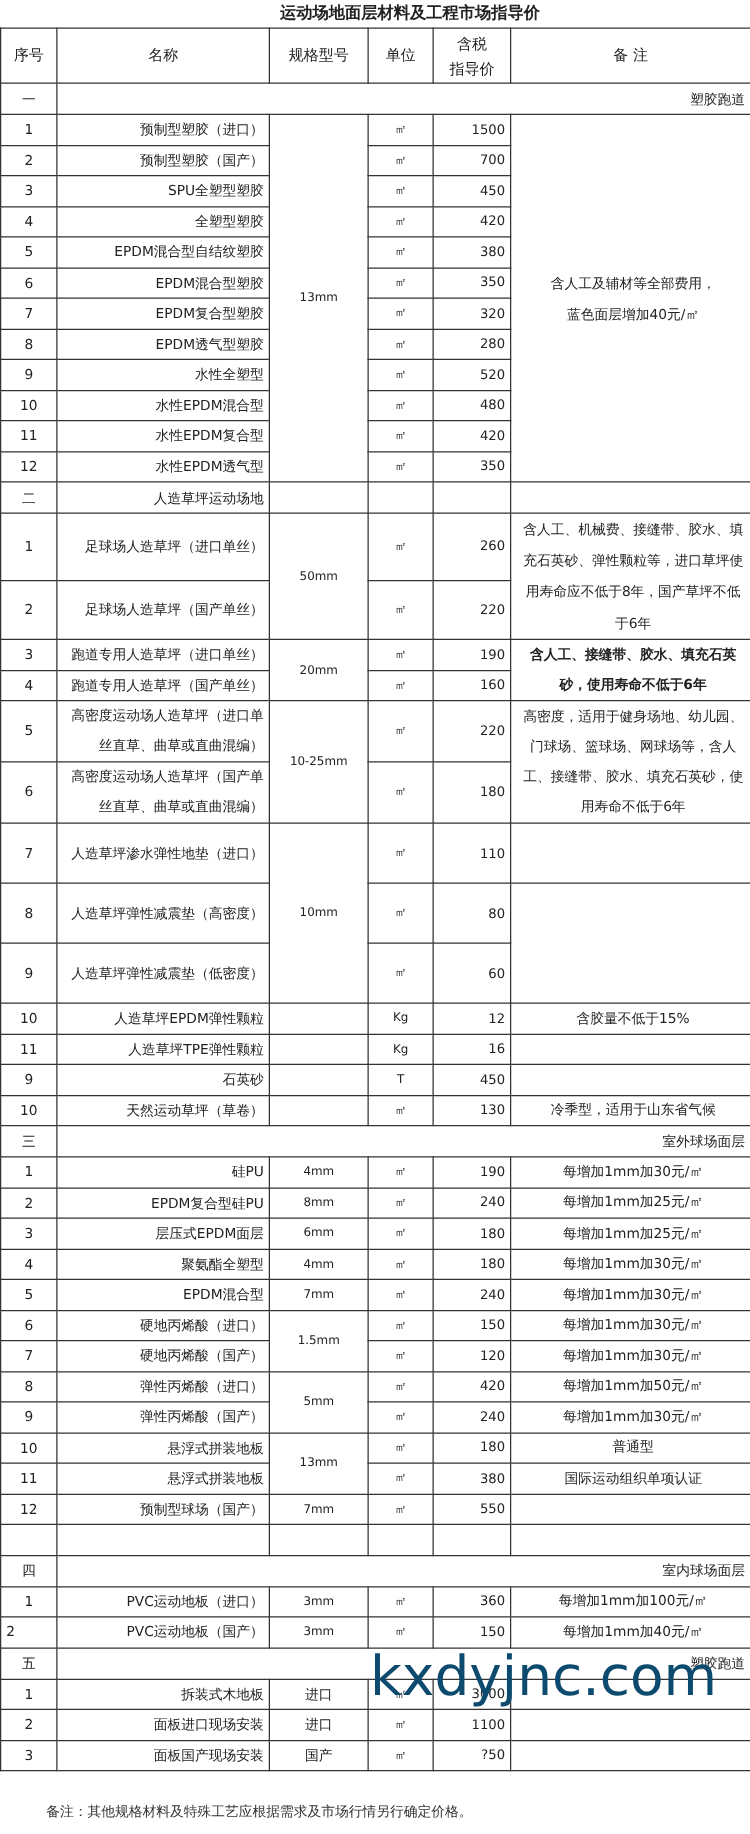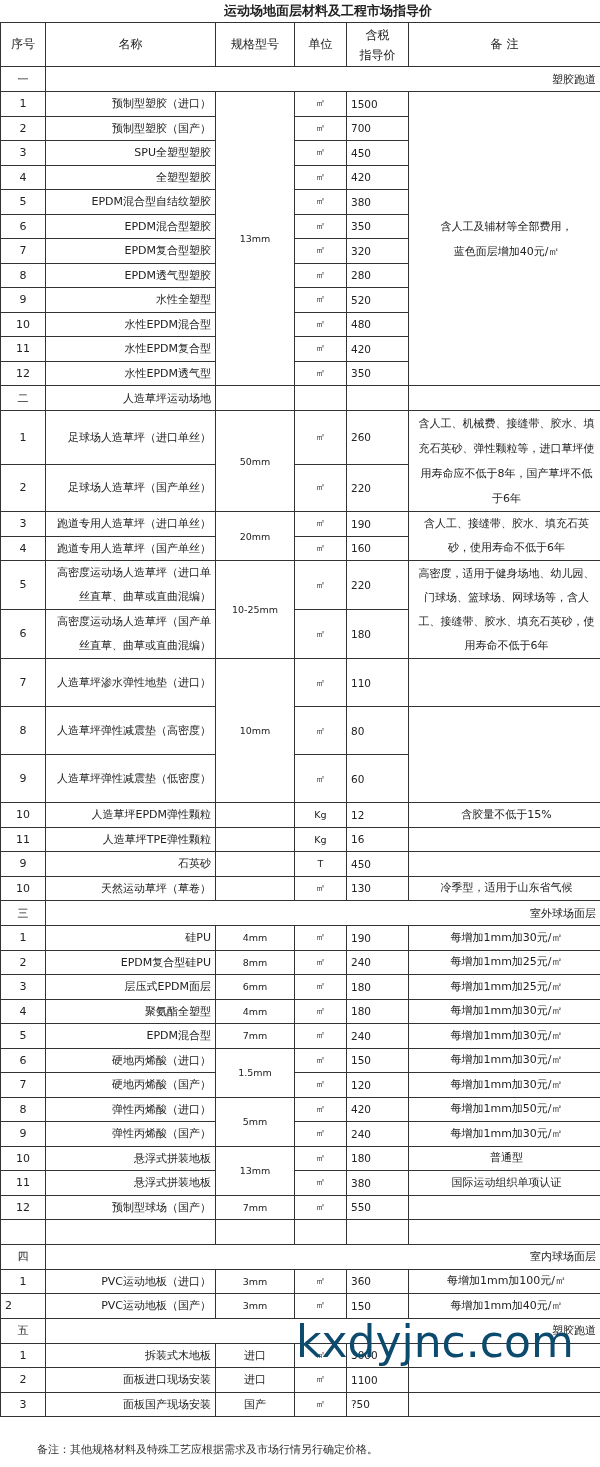--- a/index.html
+++ b/index.html
@@ -7,21 +7,21 @@
          font-family:"DejaVu Sans", "Liberation Sans", sans-serif; color:#222; }
   .title { position:absolute; left:0; top:0; width:506px; height:22px; line-height:22px;
            text-align:center; font-size:13px; font-weight:bold; padding-left:150px; box-sizing:border-box; }
   table { position:absolute; left:0; top:22px; width:600px; border-collapse:collapse; table-layout:fixed; }
   td, th { border:1px solid #333; font-size:11px; padding:0 4px; overflow:hidden; box-sizing:border-box; }
   th { font-size:12px; font-weight:normal; height:44px; text-align:center; }
   td.c-no { text-align:center; }
   td.c-name { text-align:right; padding-left:9px; }
   td.c-spec { text-align:center; font-size:9.5px; }
   td.c-unit { text-align:center; font-size:9.5px; }
-  td.c-price { text-align:left; font-size:10.5px; }
+  td.c-price { text-align:right; font-size:10.5px; }
   td.c-note { text-align:center; line-height:22px; padding-left:8px; }
   td.c-note.center { }
   tr.section td { height:25px; }
   tr.r1 td { height:24.5px; }
   tr.r2 td { height:48px; line-height:24px; }
   .footer { position:absolute; left:25px; top:1442px; font-size:11px; color:#333;margin-left:12px; }
   .watermark { position:absolute; left:296px; top:1316px; font-family:"DejaVu Sans", sans-serif;
                font-size:44px; color:#0c4a6e; letter-spacing:0px; }
 </style>
 </head>
@@ -152,21 +152,21 @@
       <td class="c-name">足球场人造草坪（国产单丝）</td>
       <td class="c-unit">㎡</td>
       <td class="c-price">220</td>
     </tr>
     <tr class="r1">
       <td class="c-no">3</td>
       <td class="c-name" style="padding-left:9px;white-space:nowrap;">跑道专用人造草坪（进口单丝）</td>
       <td class="c-spec" rowspan="2">20mm</td>
       <td class="c-unit">㎡</td>
       <td class="c-price">190</td>
-      <td class="c-note" rowspan="2" style="line-height:24px;">含人工、接缝带、胶水、填充石英砂，使用寿命不低于6年</td>
+      <td class="c-note" rowspan="2" style="line-height:24px;font-weight:bold;">含人工、接缝带、胶水、填充石英砂，使用寿命不低于6年</td>
     </tr>
     <tr class="r1">
       <td class="c-no">4</td>
       <td class="c-name" style="white-space:nowrap;">跑道专用人造草坪（国产单丝）</td>
       <td class="c-unit">㎡</td>
       <td class="c-price">160</td>
     </tr>
     <tr class="r2">
       <td class="c-no">5</td>
       <td class="c-name">高密度运动场人造草坪（进口单丝直草、曲草或直曲混编）</td>

